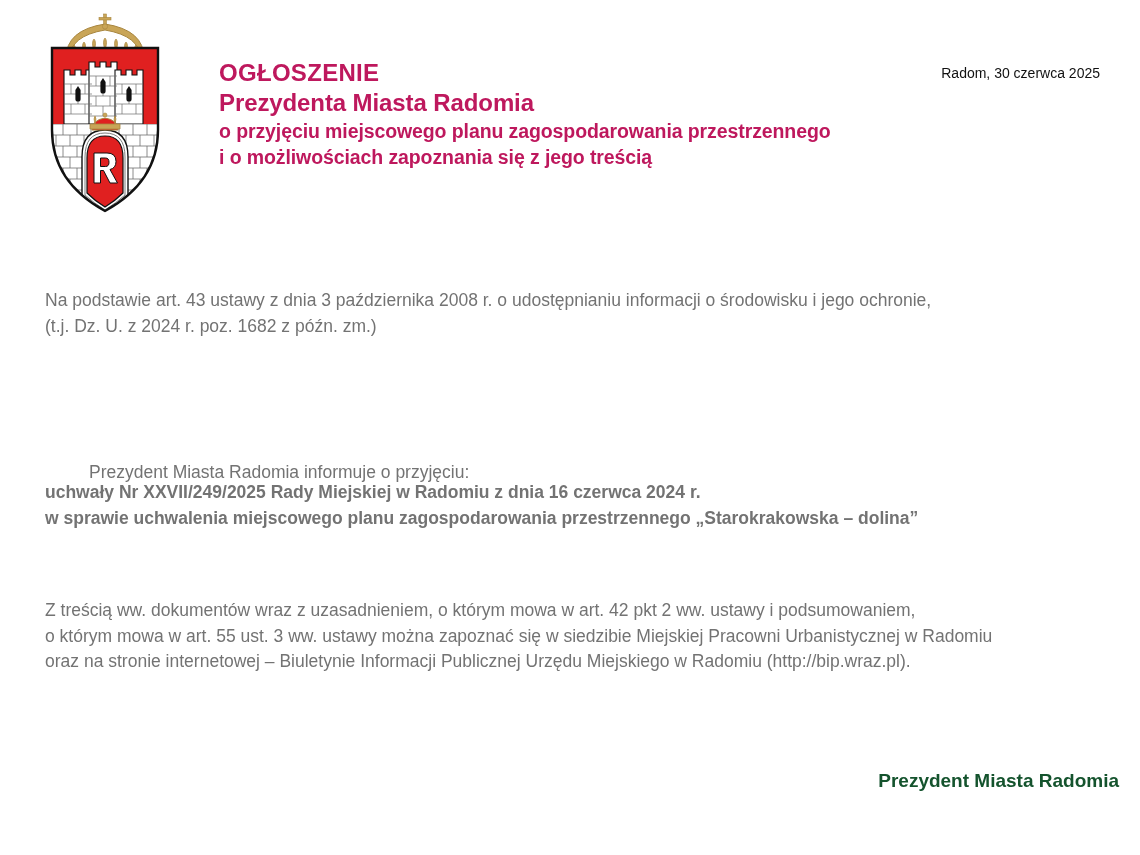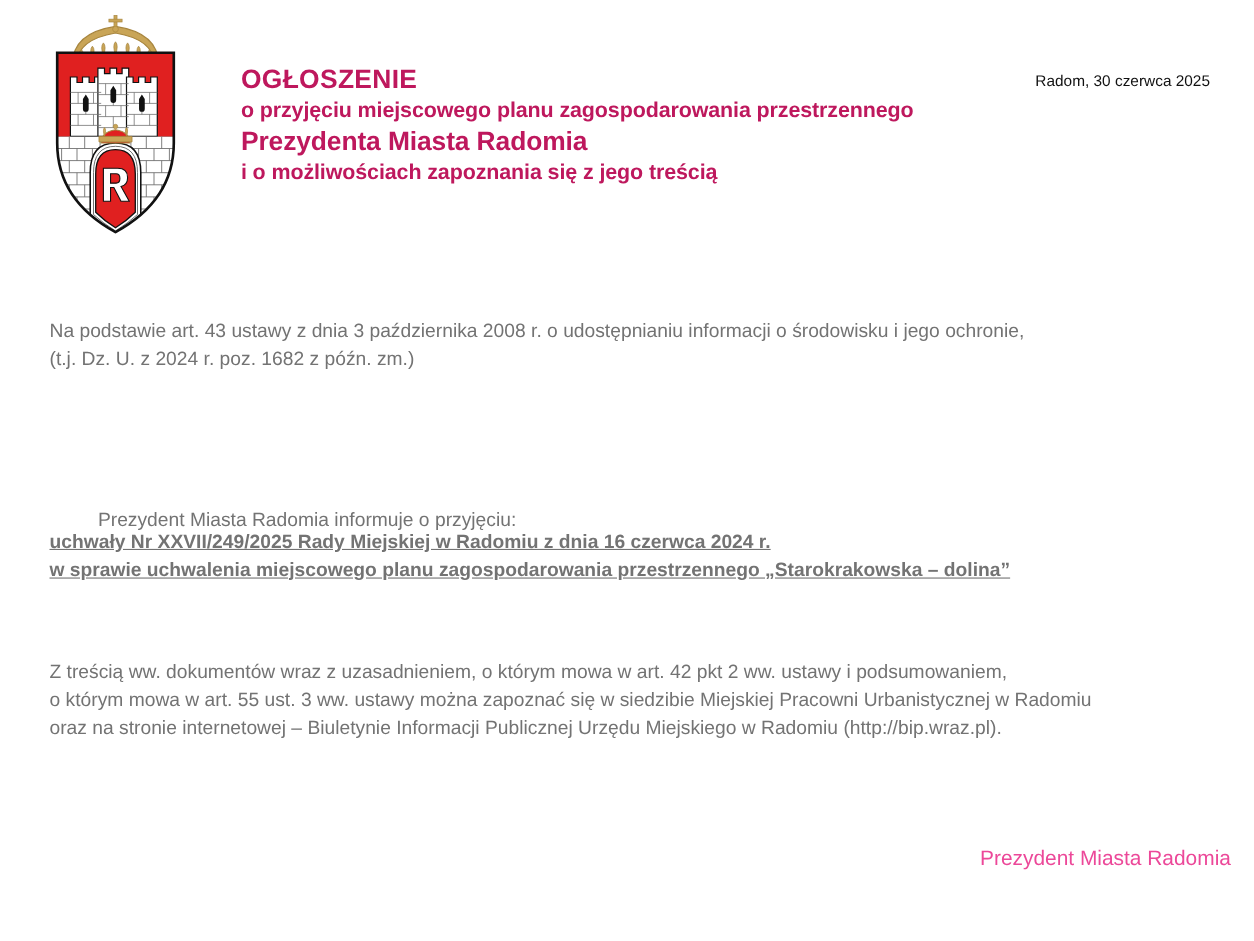--- a/index.html
+++ b/index.html
@@ -97,31 +97,31 @@
     line-height: 25.5px;
     color: #737373;
     white-space: nowrap;
   }
   .para.bold {
     font-weight: bold;
   }
 
   .p-basis      { top: 288px; }
   .p-informs    { top: 460px; margin-left: 44px; }
-  .p-resolution { top: 480px; text-decoration: underline; }
+  .p-resolution { top: 480px; }
   .p-content    { top: 598px; }
 
   .signature {
     position: absolute;
     right: 21px;
     top: 768px;
     font-size: 19px;
     line-height: 25px;
-    font-weight: normal;
-    color: #ec4899;
+    font-weight: bold;
+    color: #14532d;
     white-space: nowrap;
   }
 </style>
 </head>
 <body>
 
 <div class="page">
 
   <div class="header">
 
@@ -230,22 +230,22 @@
             <path d="M71 112 q-2 -6 0 -8 q2 2 0 8 Z" fill="#C9A557" stroke="#A8863F" stroke-width="0.6"></path>
           </g>
 
           <path d="M8 36 L114 36 L114 118 Q114 170 61 199 Q8 170 8 118 Z" fill="none" stroke="#111111" stroke-width="2.4"></path>
         </g>
       </svg>
     </div>
 
     <div class="title-block">
       <div class="title-line t-ogloszenie">OGŁOSZENIE</div>
+      <div class="title-line t-prezydenta">Prezydenta Miasta Radomia</div>
       <div class="title-line t-sub1">o przyjęciu miejscowego planu zagospodarowania przestrzennego</div>
-      <div class="title-line t-prezydenta">Prezydenta Miasta Radomia</div>
       <div class="title-line t-sub2">i o możliwościach zapoznania się z jego treścią</div>
     </div>
 
     <div class="dateline">Radom, 30 czerwca 2025</div>
   </div>
 
   <div class="body-area">
 
     <div class="para p-basis">
       <div>Na podstawie art. 43 ustawy z dnia 3 października 2008 r. o udostępnianiu informacji o środowisku i jego ochronie,</div>

